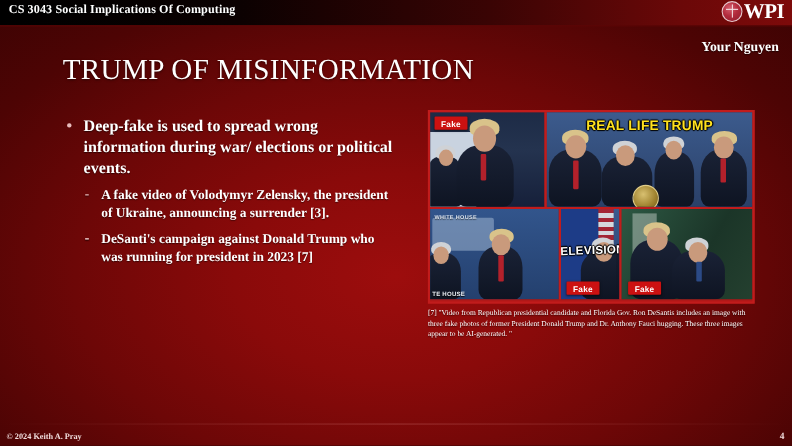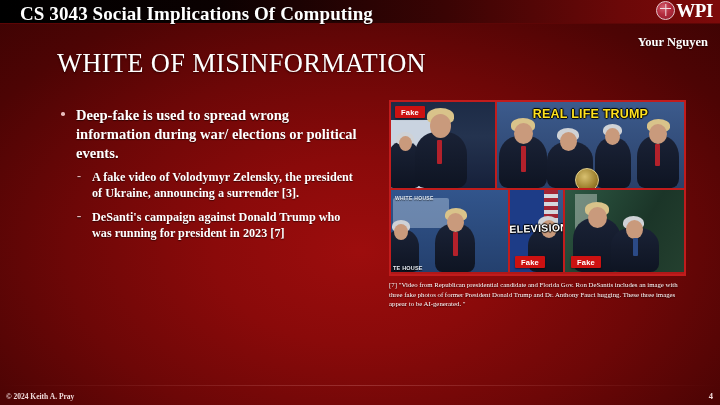--- a/index.html
+++ b/index.html
@@ -13,22 +13,22 @@
     background:
       radial-gradient(ellipse 78% 88% at 50% 62%, #9d0d0d 0%, #8a0a0a 26%, #6d0707 52%, #4d0404 76%, #380303 100%);
   }
   
   .hdr{
     position:absolute;left:0;top:0;width:720px;height:23px;
     background:linear-gradient(to right,#000000 0%,#0b0101 30%,#3a0404 62%,#6b0808 86%,#7d0a0a 100%);
     border-bottom:1px solid #5d0606;
   }
   .hdr-title{
-    position:absolute;left:20px;top:3px;
-    font-size:19px;font-weight:bold;color:#ffffff;
+    position:absolute;left:8px;top:3px;
+    font-size:11px;font-weight:bold;color:#ffffff;
     letter-spacing:.1px;white-space:nowrap;
     text-shadow:0 1px 1px rgba(0,0,0,.8);
   }
   .hdr-logo{
     position:absolute;right:7px;top:1px;
     display:flex;align-items:center;gap:1px;
   }
   .crest{
     width:17px;height:17px;border-radius:50%;
     background:radial-gradient(circle at 38% 32%,#d46070 0%,#b32b3d 45%,#8d1c2c 100%);
@@ -192,21 +192,21 @@
   <div class="hdr">
     <div class="hdr-title">CS 3043 Social Implications Of Computing</div>
     <div class="hdr-logo">
       <span class="crest"></span>
       <span class="wpi">WPI</span>
     </div>
   </div>
 
   <div class="author">Your Nguyen</div>
 
-  <div class="title">WHITE OF MISINFORMATION</div>
+  <div class="title">TRUMP OF MISINFORMATION</div>
 
   <div class="body-col">
 
     <div class="l1">
       <span class="dot"></span>
       <span>Deep-fake is used to spread wrong information during war/ elections or political events.</span>
     </div>
 
     <div class="l2wrap">
 

